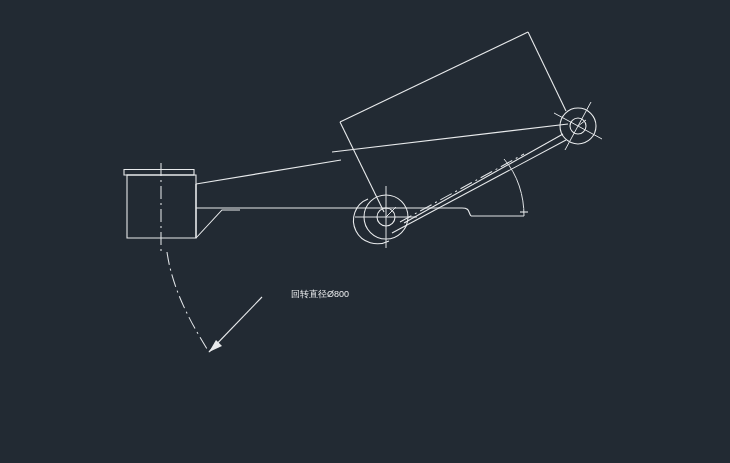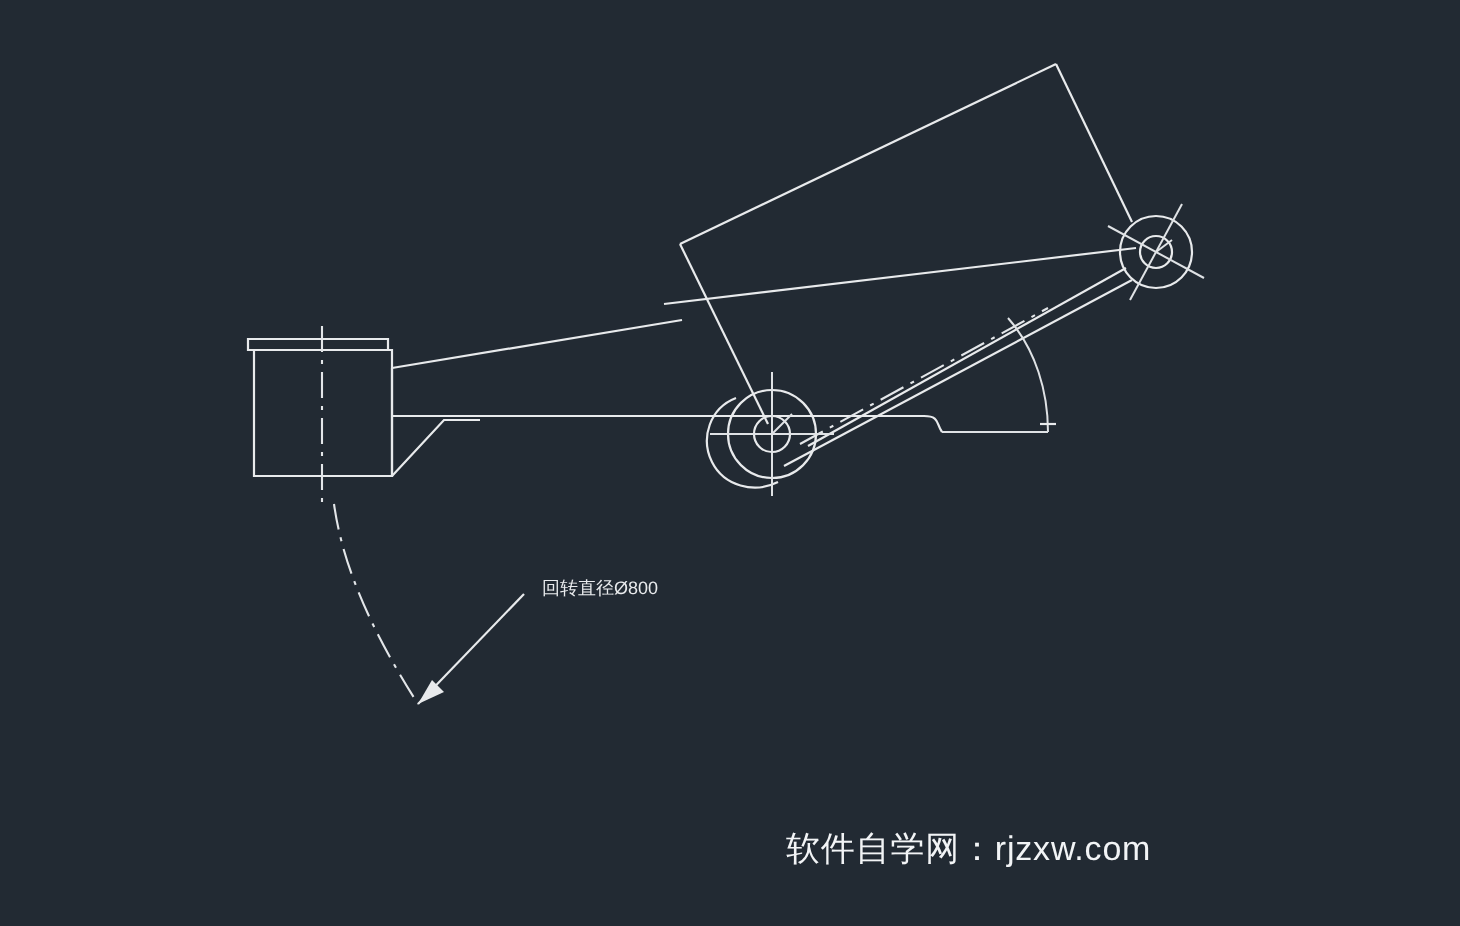--- a/index.html
+++ b/index.html
@@ -53,20 +53,21 @@
     stroke: none;
   }
   .dim-text {
     position: absolute;
     color: #e9ebed;
     font-size: 9px;
     line-height: 11px;
     letter-spacing: 0px;
     white-space: nowrap;
     font-family: "Liberation Sans", sans-serif;
+    margin-left: 20px;
   }
   .watermark {
     position: absolute;
     color: #f2f4f6;
     font-size: 17px;
     line-height: 20px;
     white-space: nowrap;
     letter-spacing: 0.4px;
     font-family: "Liberation Sans", sans-serif;
   }
@@ -133,15 +134,14 @@
 
     <g>
       <line class="cad-stroke" x1="262" y1="297" x2="209" y2="352"></line>
       <polygon class="cad-fill" points="209,352 222,346 216,340"></polygon>
     </g>
 
   </svg>
 
   <div class="dim-text" style="left:271px; top:289px;">回转直径Ø800</div>
 
-  <div class="watermark" style="left:393px; top:415px;">软件自学网：rjzxw.com</div>
 
 </div>
 
 </body></html>

